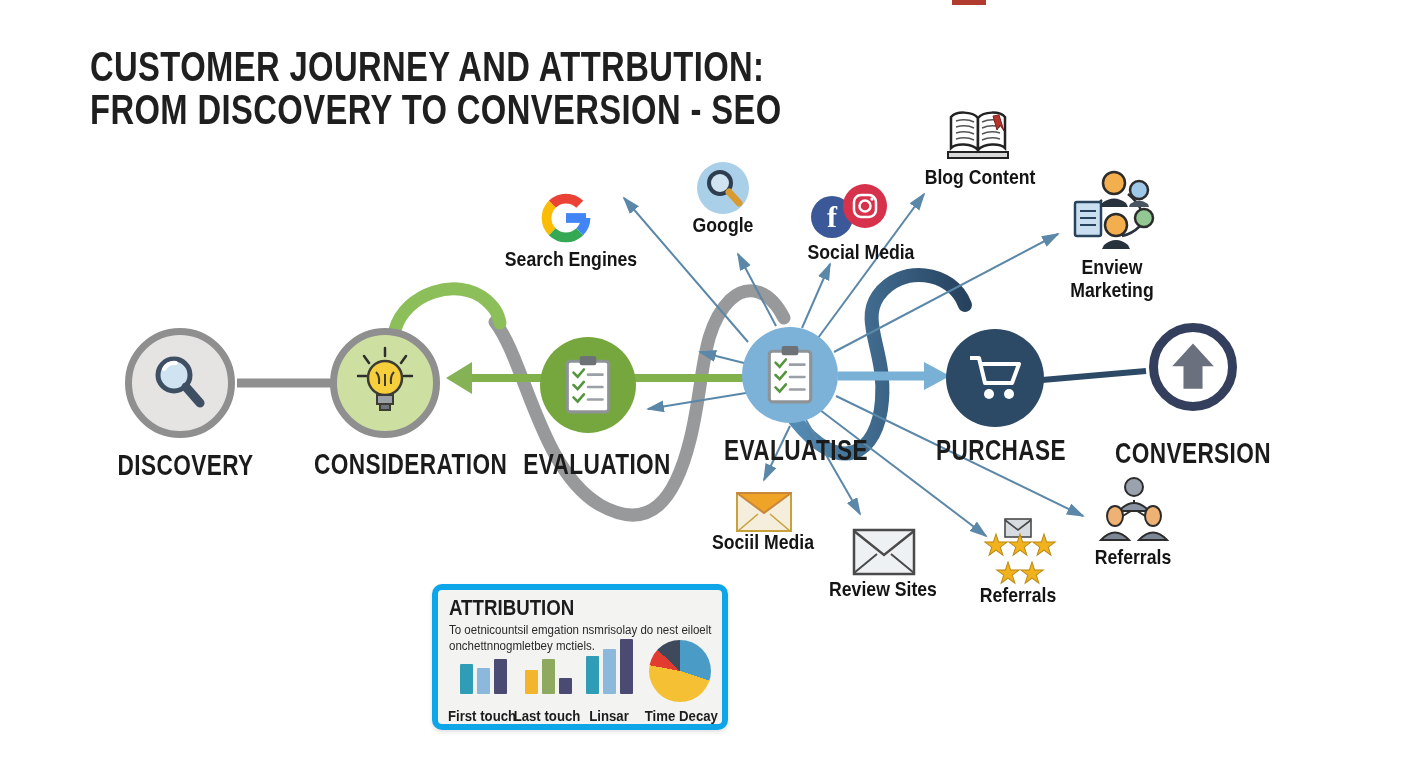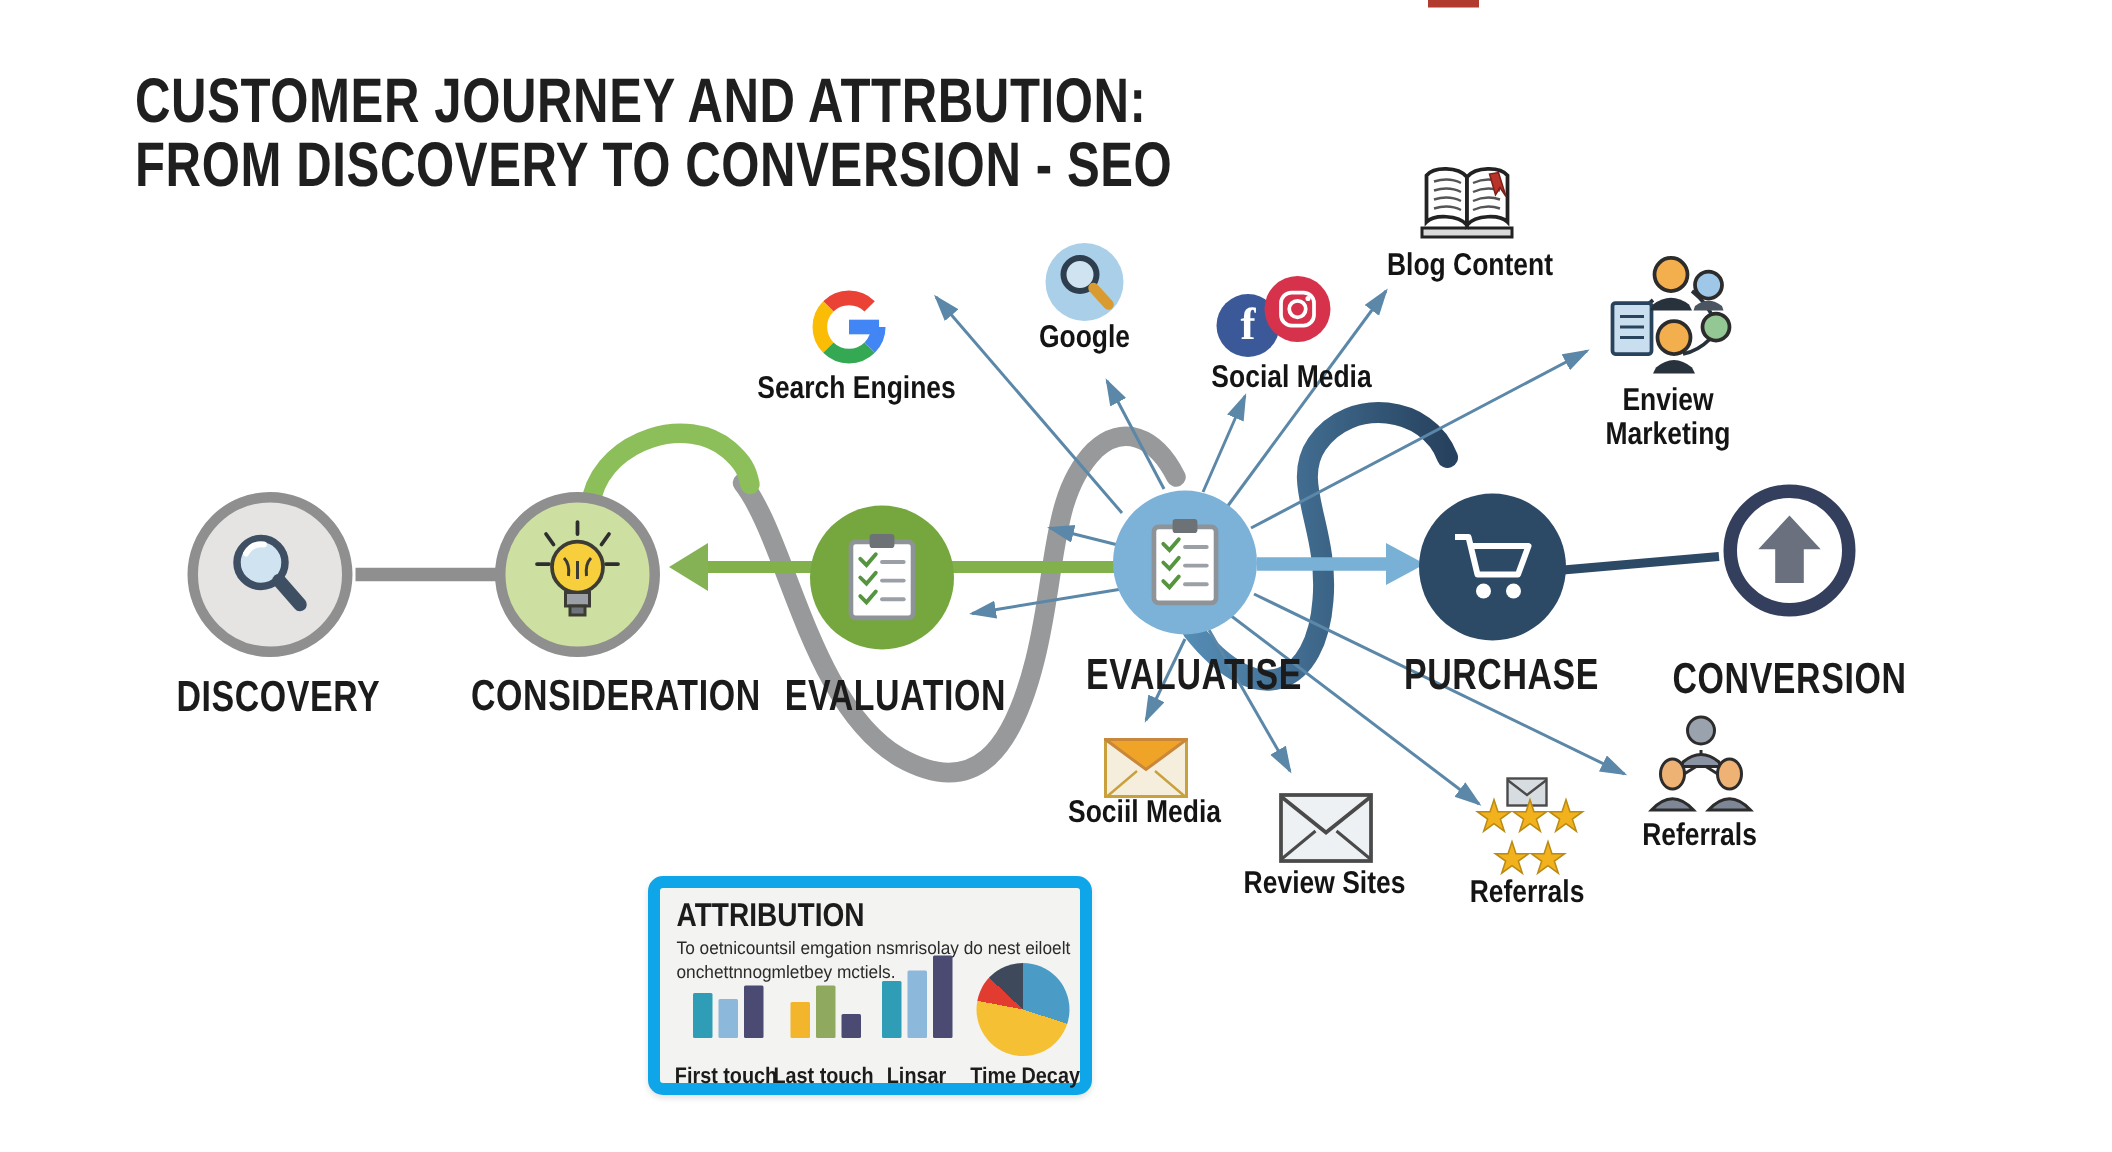--- a/index.html
+++ b/index.html
@@ -40,21 +40,21 @@
   .google-badge { left:697px; top:162px; width:52px; height:52px; background:#a9cfe9; }
   .fb-badge { left:811px; top:196px; width:42px; height:42px; background:#3b5998; color:#fff;
               font-family:"Liberation Serif", serif; font-weight:700; font-size:30px; }
   .ig-badge { left:843px; top:184px; width:44px; height:44px; background:#d6324c; }
 
   .stars { position:absolute; color:#f2b21d; font-size:29px; line-height:.95; letter-spacing:-2px;
            text-align:center; -webkit-text-stroke:1px #bb8a12; }
 
   .attr-box {
     position:absolute; left:432px; top:584px; width:296px; height:146px;
-    background:#f3f3f1; border:8px solid #0ea5e9; border-radius:10px;
+    background:#f3f3f1; border:6px solid #0ea5e9; border-radius:10px;
     box-shadow:0 2px 4px rgba(0,0,0,.12);
   }
   .attr-title { position:absolute; left:11px; top:5px; font-size:22px; font-weight:700;
                 transform:scaleX(.85); transform-origin:left top; color:#1c1c1c; }
   .attr-desc  { position:absolute; left:11px; top:33px; width:278px; font-size:12px;
                 color:#2a2a2a; line-height:1.3; transform:scaleX(.96); transform-origin:left top; }
   .bar-group { position:absolute; bottom:30px; display:flex; align-items:flex-end; gap:4px; }
   .bar-group div { width:13px; border-radius:1px; }
   .pie { position:absolute; left:211px; top:50px; width:62px; height:62px; border-radius:50%; }
   .mini-label { position:absolute; top:117px; font-size:15px; font-weight:600; color:#1c1c1c;

